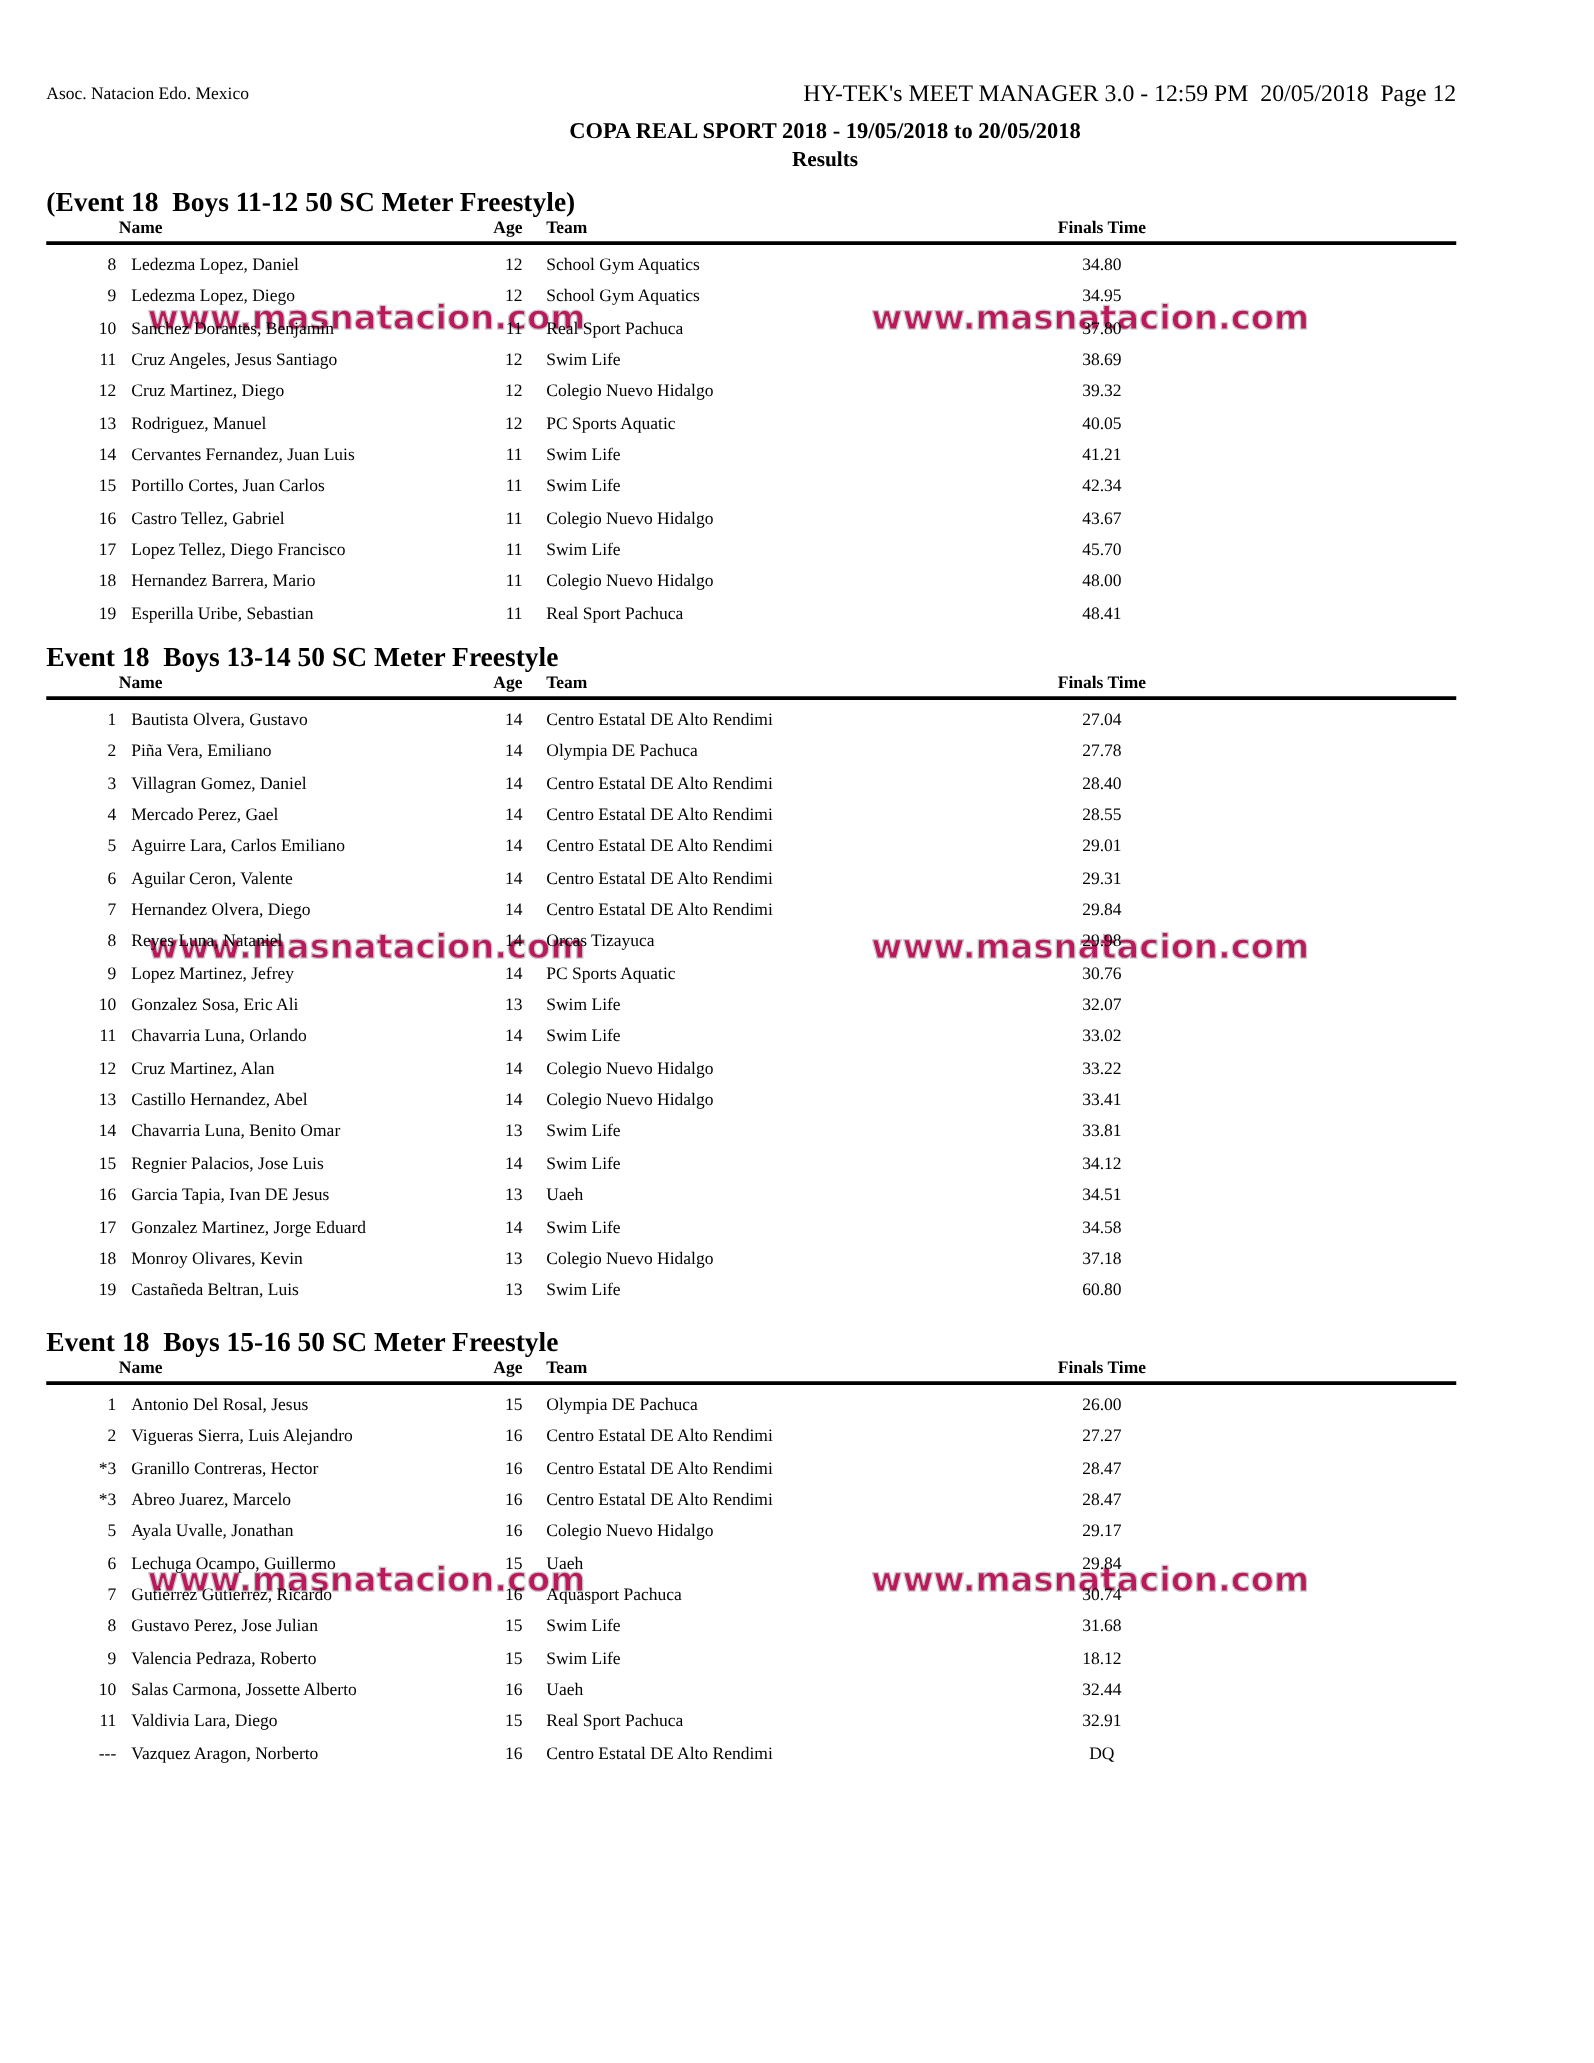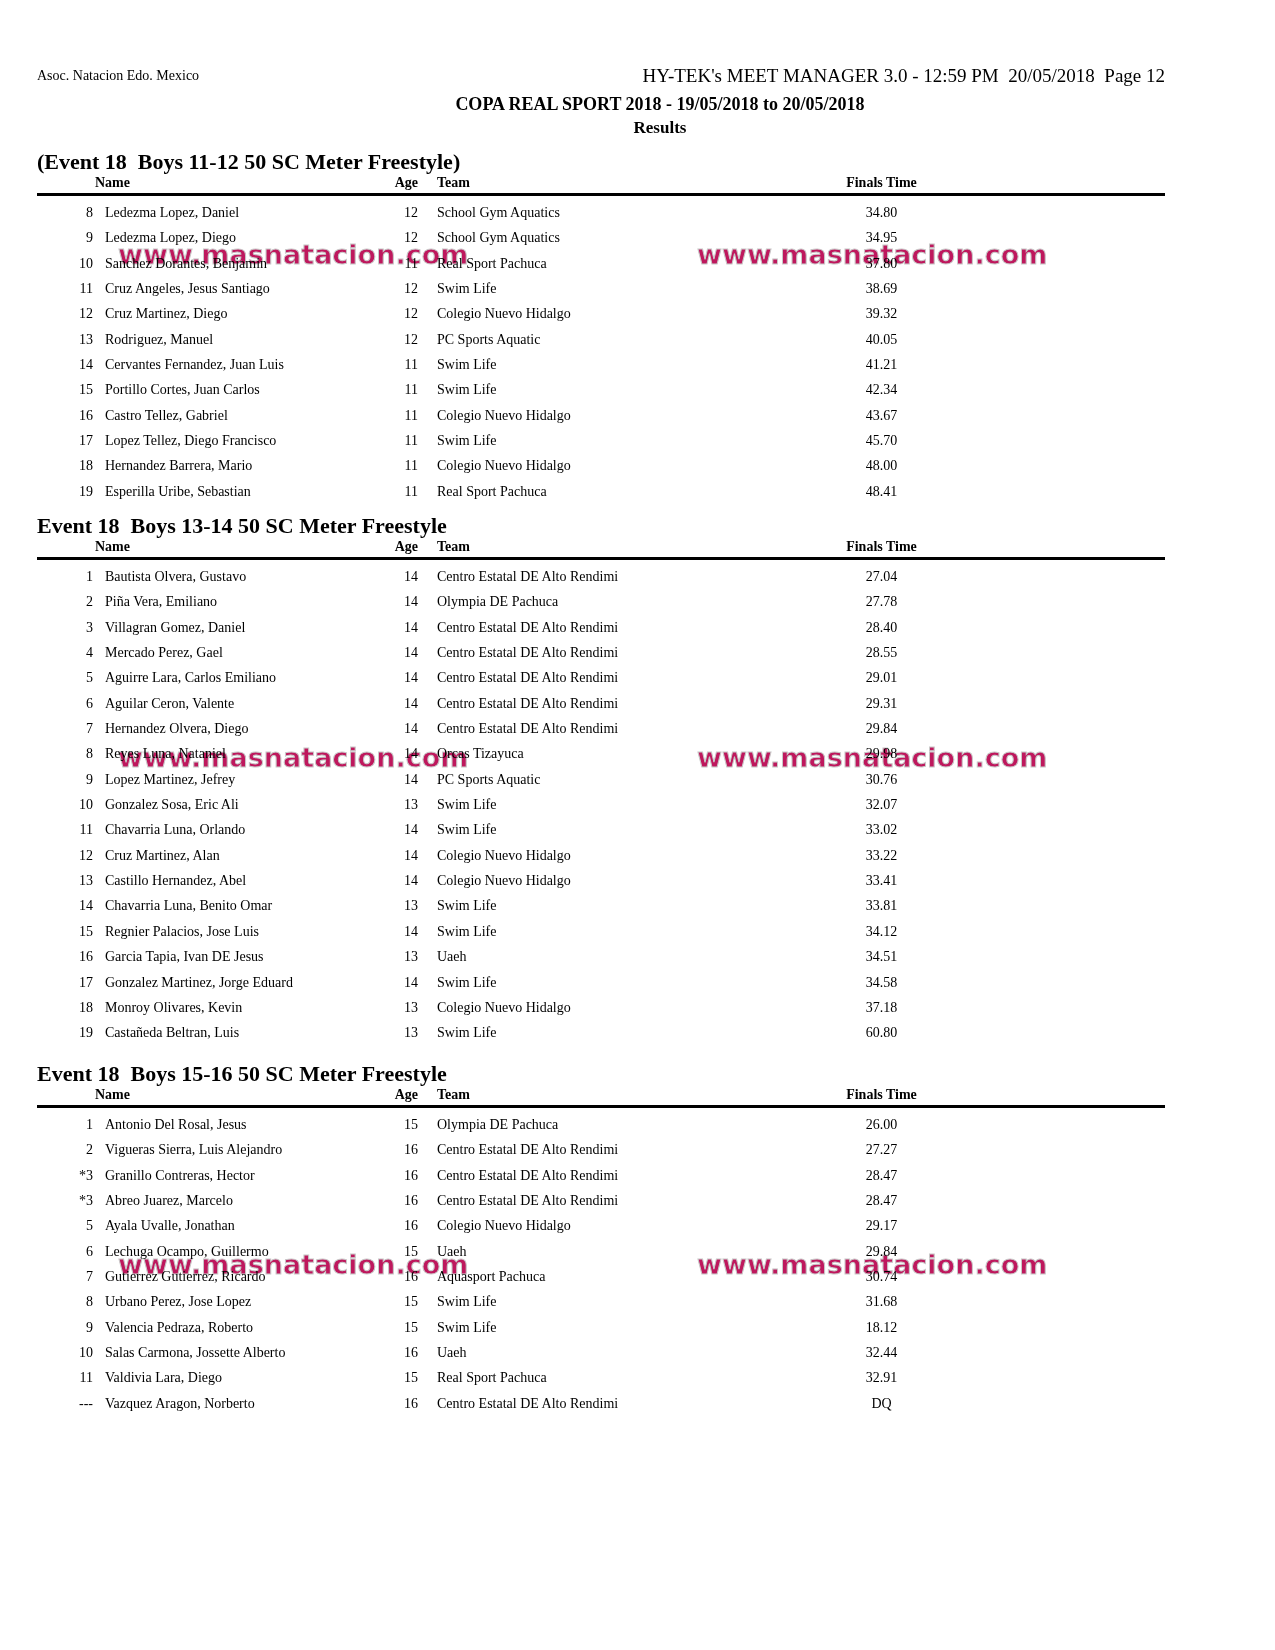--- a/index.html
+++ b/index.html
@@ -393,21 +393,21 @@
   </div>
         <div class="row">
     <span class="c-rank">7</span>
     <span class="c-name">Gutierrez Gutierrez, Ricardo</span>
     <span class="c-age">16</span>
     <span class="c-team">Aquasport Pachuca</span>
     <span class="c-time">30.74</span>
   </div>
         <div class="row">
     <span class="c-rank">8</span>
-    <span class="c-name">Urbano Perez, Jose Lopez</span>
+    <span class="c-name">Gustavo Perez, Jose Julian</span>
     <span class="c-age">15</span>
     <span class="c-team">Swim Life</span>
     <span class="c-time">31.68</span>
   </div>
         <div class="row">
     <span class="c-rank">9</span>
     <span class="c-name">Valencia Pedraza, Roberto</span>
     <span class="c-age">15</span>
     <span class="c-team">Swim Life</span>
     <span class="c-time">18.12</span>

